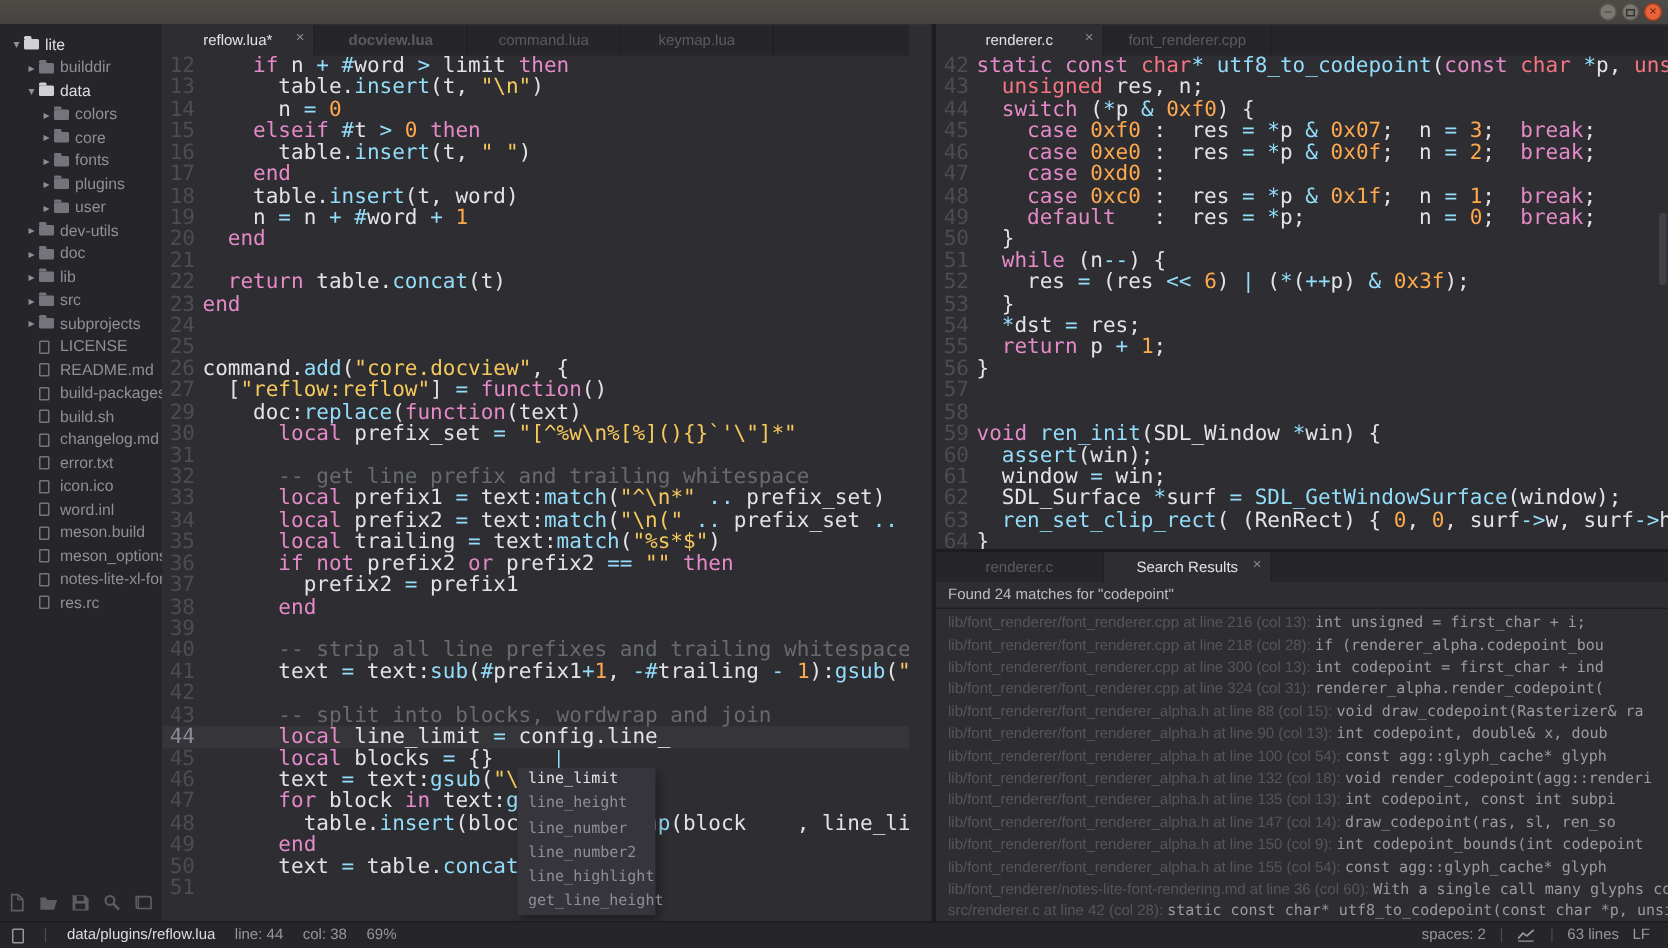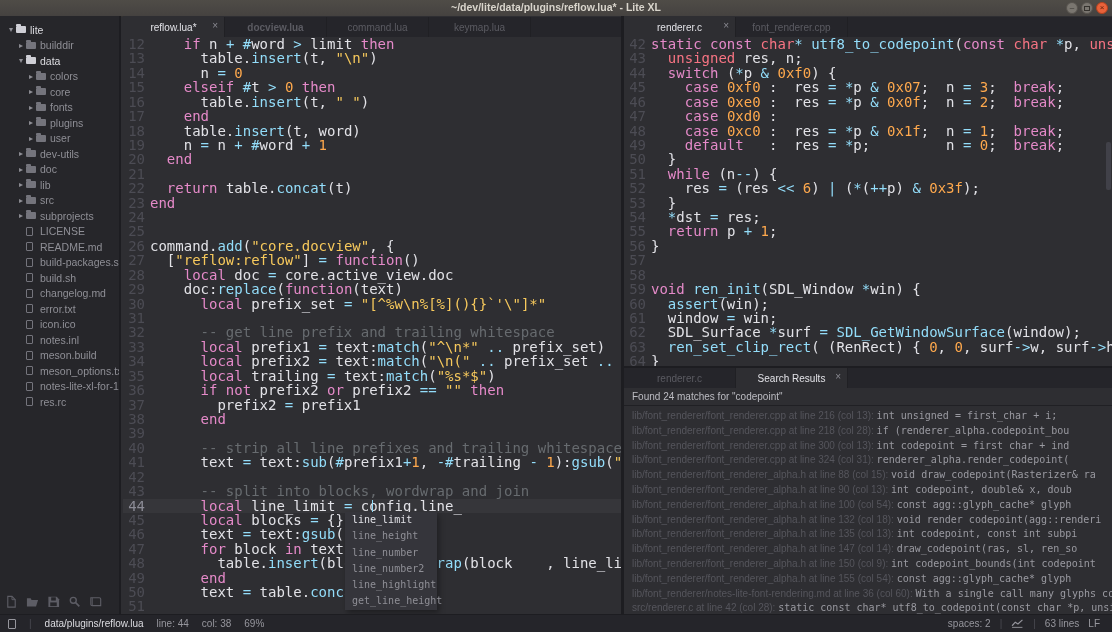--- a/index.html
+++ b/index.html
@@ -74,21 +74,20 @@
   .sb-sep{color:#4a4a51;}
   .sb-doc{width:8px;height:10px;border:1px solid #96969d;border-radius:1px;box-sizing:border-box;}
   .sb-graph svg{width:13px;height:9px;display:block;}
 </style>
 </head>
 <body>
 
 <div id="app">
 
   <div class="titlebar">
-    <div class="title">~/dev/lite/data/plugins/reflow.lua* - Lite XL</div>
     <div class="winbtns" id="winbtns">
         <span class="wb wb-minimize">–</span>
         <span class="wb wb-maximize">
           <span class="sq"></span>
         </span>
         <span class="wb wb-close">×</span>
       </div>
   </div>
 
   <div class="sidebar">
@@ -231,21 +230,21 @@
           <span class="tico">
             <span class="tree-file"></span>
           </span>
           <span class="tlabel">icon.ico</span>
         </div>
         <div class="trow" style="padding-left: 16px;">
           <span class="chev"></span>
           <span class="tico">
             <span class="tree-file"></span>
           </span>
-          <span class="tlabel">notes.inl</span>
+          <span class="tlabel">word.inl</span>
         </div>
         <div class="trow" style="padding-left: 16px;">
           <span class="chev"></span>
           <span class="tico">
             <span class="tree-file"></span>
           </span>
           <span class="tlabel">meson.build</span>
         </div>
         <div class="trow" style="padding-left: 16px;">
           <span class="chev"></span>
@@ -296,21 +295,21 @@
         </span>
         <span class="tbico">
           <svg viewBox="0 0 14 14">
             <path d="M2 3h9c1 0 1.6.5 1.6 1.2v7.3H3.6C2.6 11.5 2 11 2 10.2z" fill="none" stroke="#5d5d65" stroke-width="1.2"></path>
             <path d="M3.5 3v8.5" stroke="#5d5d65" stroke-width="1"></path>
           </svg>
         </span>
       </div>
   </div>
 
-  <div class="pane" id="left-pane" style="left:123px;top:16px;width:498px;height:598px;">
+  <div class="pane" id="left-pane" style="left:108px;top:16px;width:498px;height:598px;">
     <div class="tabbar" id="left-tabs">
         <div class="tab active" style="width: 102px;">
           <span class="tab-label">reflow.lua*</span>
           <span class="tab-close">×</span>
         </div>
         <div class="tab" style="width: 102px; font-weight: bold;">
           <span class="tab-label">docview.lua</span>
         </div>
         <div class="tab" style="width: 102px;">
           <span class="tab-label">command.lua</span>
@@ -376,24 +375,20 @@
           <span class="gut">25</span>
           <span class="code"></span>
         </div>
         <div class="cl">
           <span class="gut">26</span>
           <span class="code"><span class="s-n">command</span><span class="s-n">.</span><span class="s-fn">add</span><span class="s-n">(</span><span class="s-str">"core.docview"</span><span class="s-n">, {</span></span>
         </div>
         <div class="cl">
           <span class="gut">27</span>
           <span class="code"><span class="s-n">  [</span><span class="s-str">"reflow:reflow"</span><span class="s-n">] </span><span class="s-op">= </span><span class="s-kw">function</span><span class="s-n">()</span></span>
-        </div>
-        <div class="cl">
-          <span class="gut">28</span>
-          <span class="code"><span class="s-n">    </span><span class="s-kw">local </span><span class="s-n">doc </span><span class="s-op">= </span><span class="s-n">core.active_view.doc</span></span>
         </div>
         <div class="cl">
           <span class="gut">29</span>
           <span class="code"><span class="s-n">    doc:</span><span class="s-fn">replace</span><span class="s-n">(</span><span class="s-kw">function</span><span class="s-n">(text)</span></span>
         </div>
         <div class="cl">
           <span class="gut">30</span>
           <span class="code"><span class="s-n">      </span><span class="s-kw">local </span><span class="s-n">prefix_set </span><span class="s-op">= </span><span class="s-str">"[^%w\n%[%](){}`'\"]*"</span></span>
         </div>
         <div class="cl">

